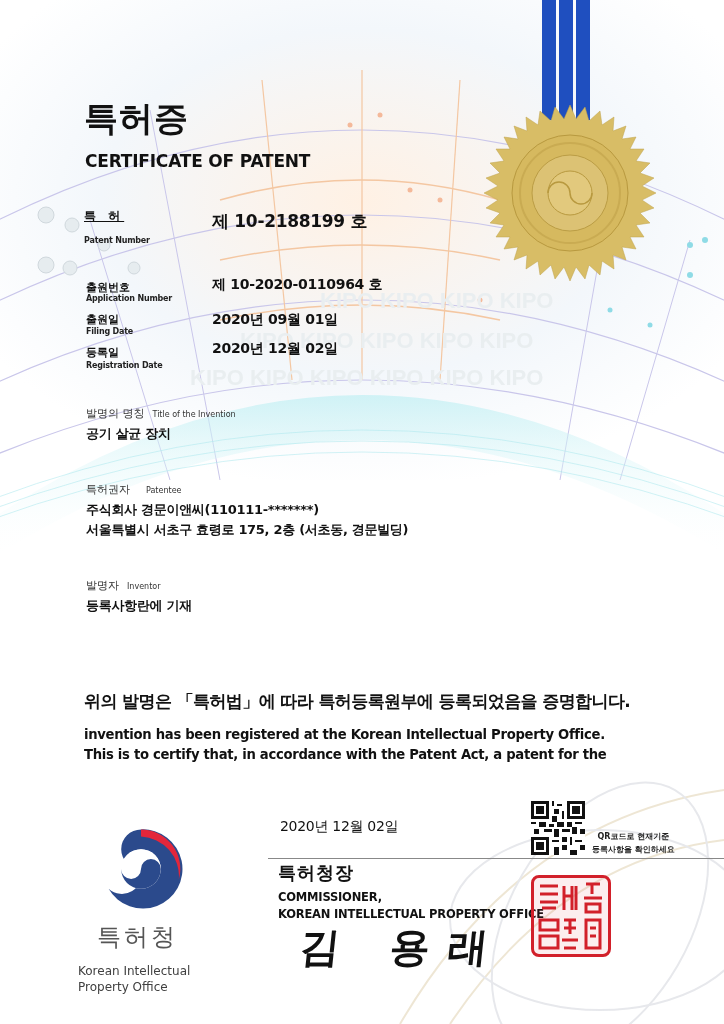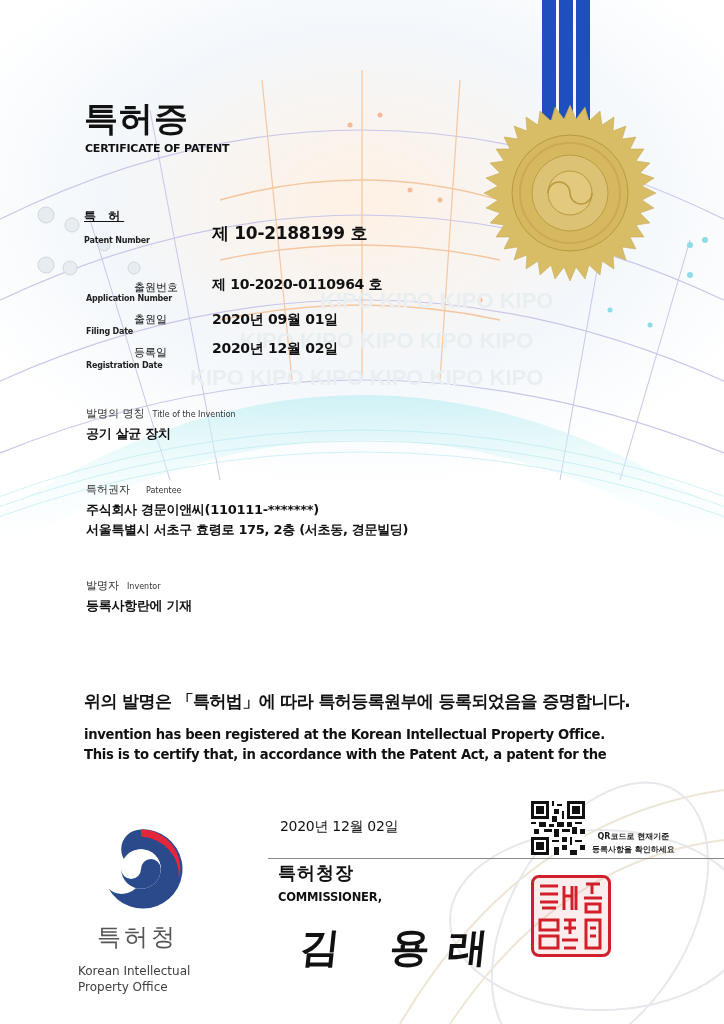--- a/index.html
+++ b/index.html
@@ -6,23 +6,23 @@
   body {
     width: 724px; height: 1024px; position: relative; overflow: hidden;
     background: #ffffff;
     font-family: "DejaVu Sans", "Liberation Sans", sans-serif;
     color: #111;
   }
   .bg { position: absolute; left: 0; top: 0; width: 724px; height: 1024px; z-index: 0; }
   .abs { position: absolute; z-index: 2; }
 
   .title-ko { left: 84px; top: 96px; font-size: 34px; font-weight: bold; letter-spacing: 1px; }
-  .title-en { left: 85px; top: 142px; font-size: 11px; font-weight: bold; letter-spacing: -0.2px; }
-
-  .lbl-ko { font-size: 11px; font-weight: normal; margin-left: 48px; }
+  .title-en { left: 85px; top: 151px; font-size: 17px; font-weight: bold; letter-spacing: -0.2px; }
+
+  .lbl-ko { font-size: 11px; font-weight: bold; }
   .lbl-en { font-size: 8px; font-weight: bold; color: #222; letter-spacing: -0.2px; }
   .big-ko { font-size: 12px; font-weight: bold; letter-spacing: 4px; text-decoration: underline; }
   .val-big { font-size: 17px; font-weight: bold; letter-spacing: -0.3px; }
   .val { font-size: 14px; font-weight: bold; letter-spacing: -0.3px; }
 
   .sec-lbl { font-size: 11px; color: #333; }
   .sec-lbl .en { font-size: 8px; margin-left: 8px; color: #333; }
   .sec-val { font-size: 13px; font-weight: bold; line-height: 20px; letter-spacing: -0.3px; }
 
   .certify-ko { left: 84px; top: 690px; font-size: 17px; font-weight: bold; letter-spacing: -0.6px; white-space: nowrap; }
@@ -145,21 +145,21 @@
     <circle r="22" fill="#e2c97d" stroke="#b8993f" stroke-width="1"></circle>
     <path d="M-22 0 A11 11 0 0 1 0 0 A11 11 0 0 0 22 0" fill="none" stroke="#b8993f" stroke-width="1.5"></path>
   </g>
 </svg>
 
 <div class="abs title-ko">특허증</div>
 <div class="abs title-en">CERTIFICATE OF PATENT</div>
 
 <div class="abs big-ko" style="left:84px;top:208px;">특 허</div>
 <div class="abs lbl-en" style="left:84px;top:236px;">Patent Number</div>
-<div class="abs val-big" style="left:212px;top:210px;margin-top:12px;">제 10-2188199 호</div>
+<div class="abs val-big" style="left:212px;top:210px;">제 10-2188199 호</div>
 
 <div class="abs lbl-ko" style="left:86px;top:280px;">출원번호</div>
 <div class="abs lbl-en" style="left:86px;top:294px;">Application Number</div>
 <div class="abs val" style="left:212px;top:276px;">제 10-2020-0110964 호</div>
 
 <div class="abs lbl-ko" style="left:86px;top:312px;">출원일</div>
 <div class="abs lbl-en" style="left:86px;top:327px;">Filing Date</div>
 <div class="abs val" style="left:212px;top:311px;">2020년 09월 01일</div>
 
 <div class="abs lbl-ko" style="left:86px;top:345px;">등록일</div>
@@ -226,20 +226,21 @@
 <div class="abs qr-text">
   <div>QR코드로 현재기준</div>
   <div>등록사항을 확인하세요</div>
 </div>
 
 <div class="abs divider"></div>
 
 <div class="abs commissioner-ko">특허청장</div>
 <div class="abs commissioner-en">
   <div>COMMISSIONER,</div>
+  <div>KOREAN INTELLECTUAL PROPERTY OFFICE</div>
 </div>
 <div class="abs signature">김 용래</div>
 
 <div class="abs red-seal">
   <svg width="74" height="76" viewBox="0 0 74 76" style="position:absolute;left:0;top:0;">
     <g fill="none" stroke="#d2202a" stroke-width="3">
       <path d="M6 8h18 M6 16h18 M6 24h18 M8 30h14"></path>
       <path d="M30 8v24 M38 8v24 M30 18h8 M42 8v24"></path>
       <path d="M52 6h14 M58 6v10 M50 20h18 M52 26h14v8H52z"></path>
       <path d="M6 42h18v10H6z M6 58h18v12H6z"></path>

